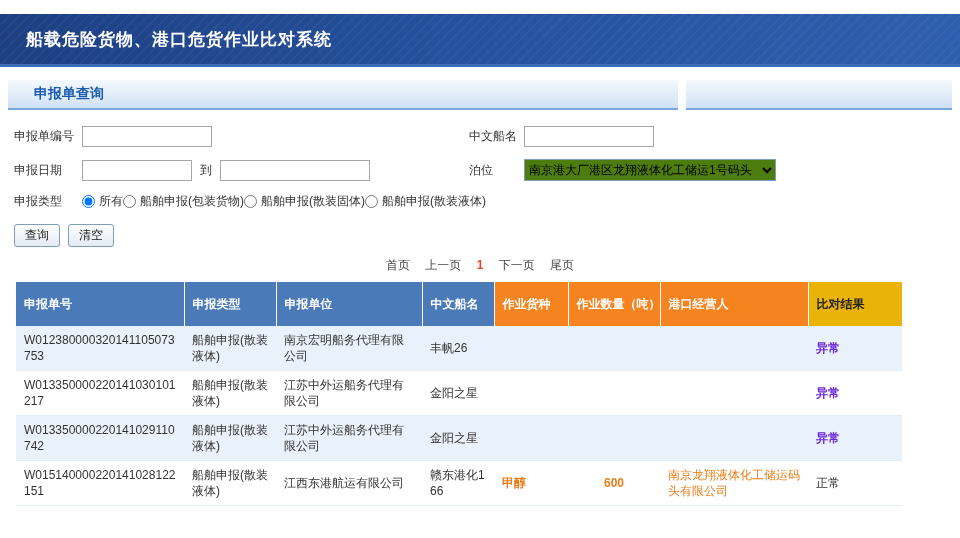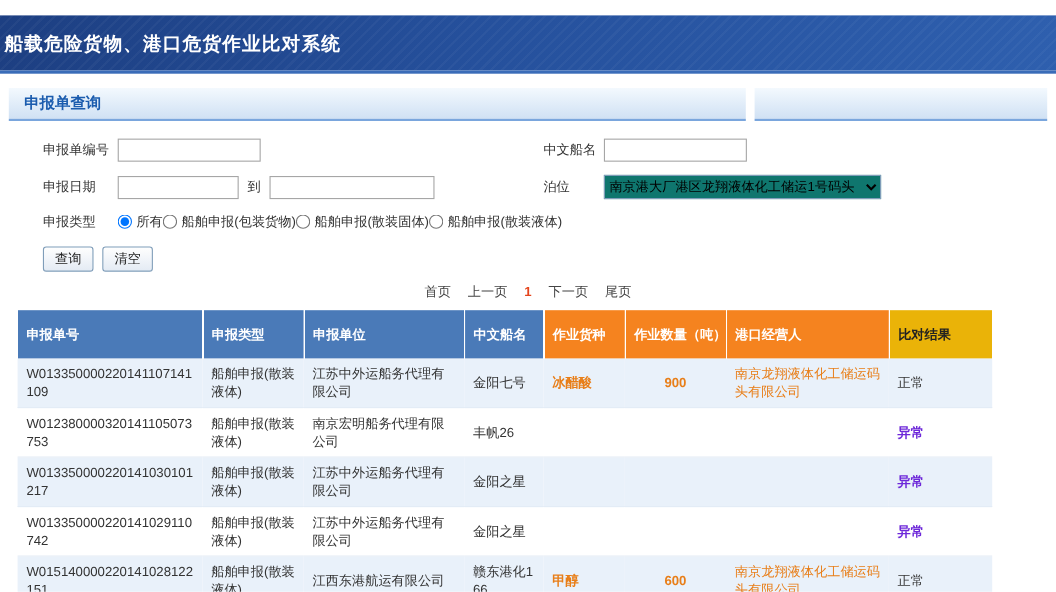--- a/index.html
+++ b/index.html
@@ -6,54 +6,54 @@
   html, body { width: 960px; height: 538px; overflow: hidden; background: #fff;
     font-family: "Liberation Sans", "DejaVu Sans", sans-serif; }
 
   
   .topbar {
     margin-top: 14px; height: 50px;
     background:
       repeating-linear-gradient(135deg, rgba(255,255,255,.035) 0 2px, transparent 2px 7px),
       linear-gradient(90deg, #1d3f82 0%, #25509c 45%, #2e5fae 100%);
     display: flex; align-items: center; justify-content: space-between;
-    padding: 0 4px;
+    padding: 0 26px;
   }
   .app-title { color: #fff; font-size: 17px; font-weight: bold; letter-spacing: 1px; }
   .topbar-right { display: flex; align-items: center; gap: 14px; }
   .welcome { color: #fff; font-size: 12px; }
   .logout-btn {
     background: #4f8fd4; color: #fff; border: 1px solid #6ba3dd;
     border-radius: 12px; font-size: 13px; padding: 4px 20px; cursor: pointer;
   }
   .topbar-line { height: 3px; background: #3a6cb8; }
 
   
   .band { display: flex; margin: 13px 8px 0 8px; height: 30px; }
   .band-left {
     width: 71%; background: linear-gradient(180deg, #f3f9fe, #d0e1f4);
-    border-bottom: 2px solid #7aa6dd; display: flex; align-items: center; padding-left: 14px;
+    border-bottom: 2px solid #7aa6dd; display: flex; align-items: center; padding-left: 26px;
   }
   .band-right {
     flex: 1; margin-left: 8px; background: linear-gradient(180deg, #f3f9fe, #d0e1f4);
     border-bottom: 2px solid #7aa6dd;
   }
   .section-title { color: #1b5cae; font-size: 14px; font-weight: bold; }
 
   
-  .form-area { padding: 16px 0 0 39px; font-size: 12px; color: #333; }
+  .form-area { padding: 16px 0 0 14px; font-size: 12px; color: #333; }
   .form-row { display: flex; align-items: center; margin-bottom: 12px; }
   .col-left { display: flex; align-items: center; width: 455px; }
   .col-right { display: flex; align-items: center; }
   .flabel { width: 68px; }
   .flabel-r { width: 55px; }
   .txt { height: 21px; border: 1px solid #a6a6a6; font-size: 12px; padding: 0 4px; }
   .w130 { width: 130px; } .w110 { width: 110px; } .w150 { width: 150px; }
   .to-sep { margin: 0 8px; }
-  .berth-select { width: 252px; height: 22px; font-size: 12px; border: 1px solid #7f9db9; background:#0f766e; }
+  .berth-select { width: 252px; height: 22px; font-size: 12px; border: 1px solid #7f9db9; background:#4d7c0f; }
   .radio-group { display: flex; align-items: center; }
   .radio-group label { display: inline-flex; align-items: center; cursor: pointer; }
   .radio-group input { margin-right: 4px; }
   .btn-row { display: flex; gap: 8px; margin-top: 14px; }
   .btn {
     min-width: 42px; height: 23px; font-size: 12px; color: #222;
     border: 1px solid #7f9db9; border-radius: 3px; padding: 0 10px; cursor: pointer;
     background: linear-gradient(180deg, #fefefe, #e4ebf4);
   }
 
@@ -172,30 +172,20 @@
       <th class="blue">申报单位</th>
       <th class="blue">中文船名</th>
       <th class="orange">作业货种</th>
       <th class="orange">作业数量（吨）</th>
       <th class="orange">港口经营人</th>
       <th class="plain">比对结果</th>
     </tr>
   </thead>
   <tbody>
     <tr>
-      <td>W013350000220141107141109</td>
-      <td>船舶申报(散装液体)</td>
-      <td>江苏中外运船务代理有限公司</td>
-      <td>金阳七号</td>
-      <td class="cargo">冰醋酸</td>
-      <td class="qty">900</td>
-      <td class="operator">南京龙翔液体化工储运码头有限公司</td>
-      <td class="result normal">正常</td>
-    </tr>
-    <tr>
       <td>W012380000320141105073753</td>
       <td>船舶申报(散装液体)</td>
       <td>南京宏明船务代理有限公司</td>
       <td>丰帆26</td>
       <td class="cargo"></td>
       <td class="qty"></td>
       <td class="operator"></td>
       <td class="result abnormal">异常</td>
     </tr>
     <tr>

